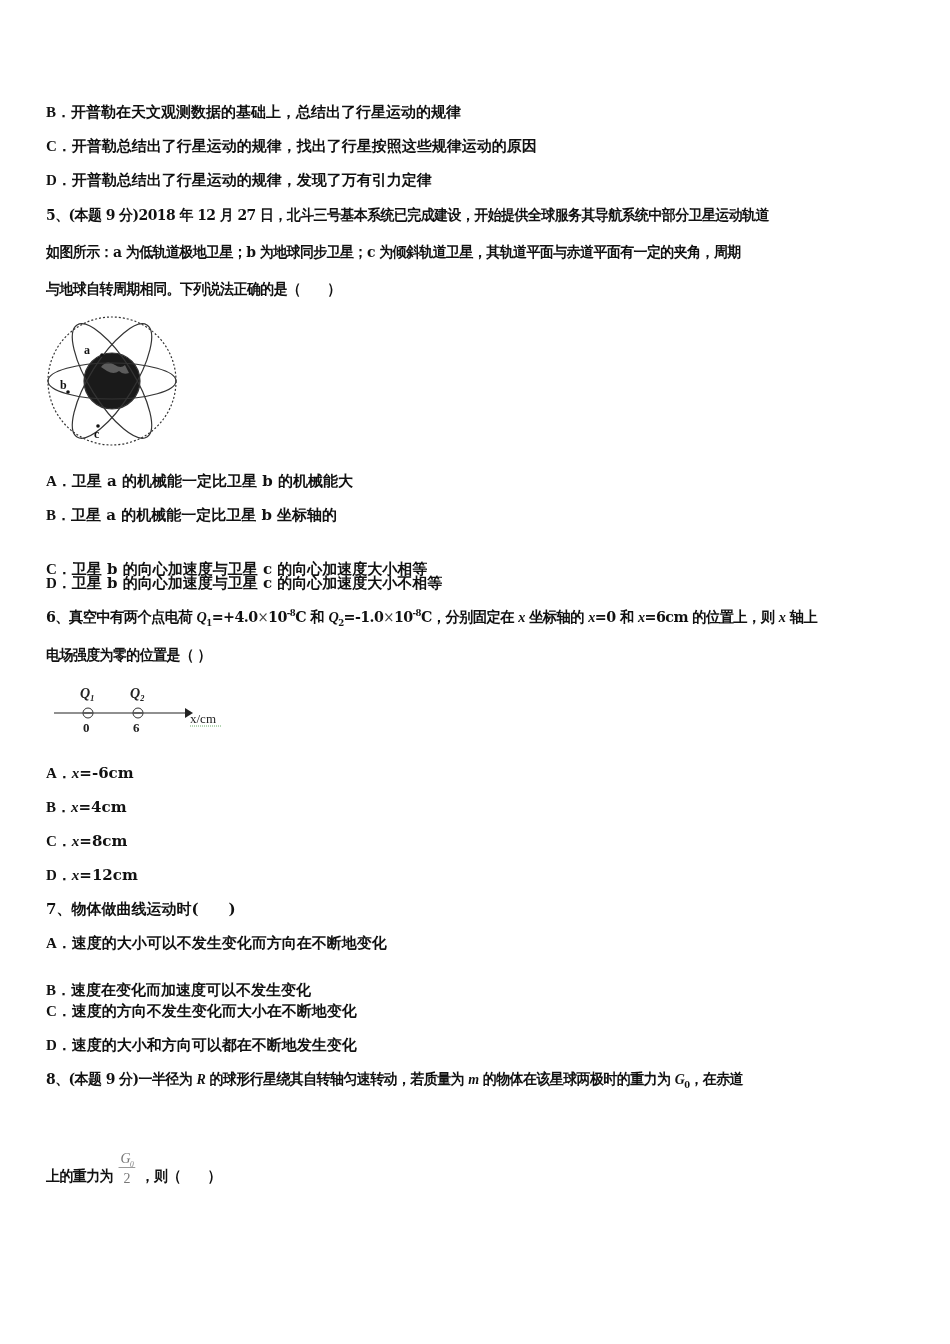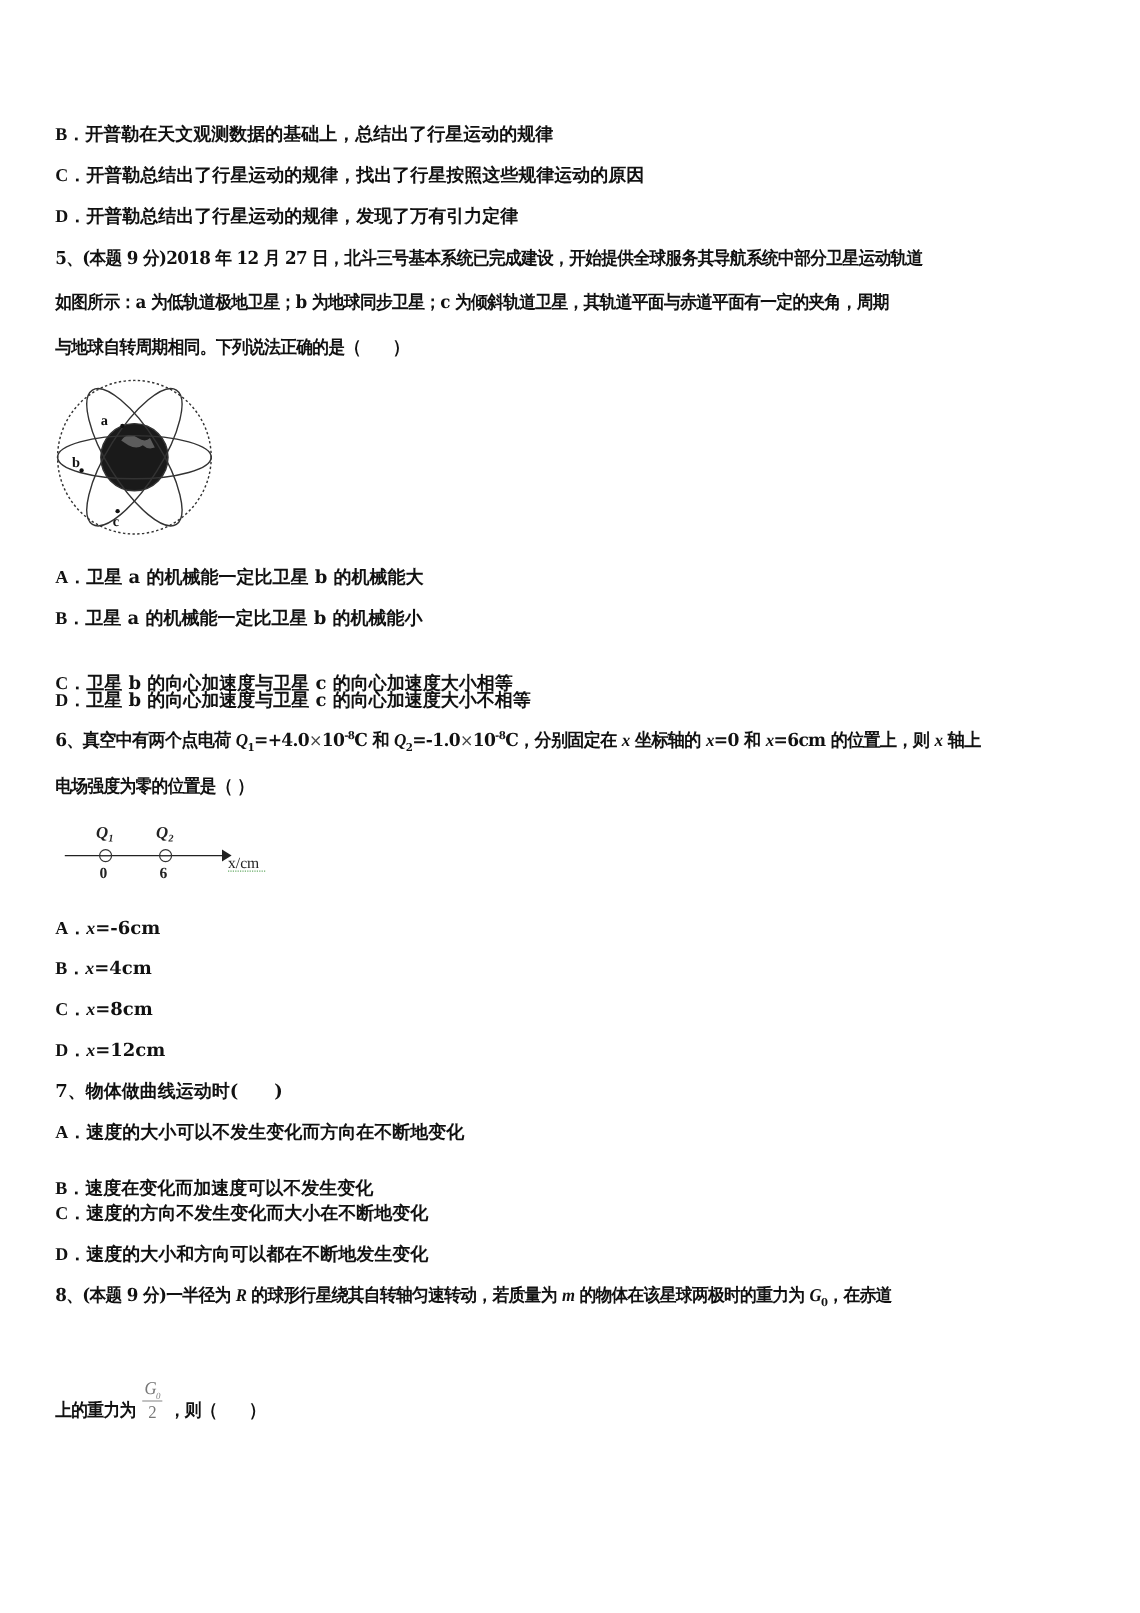--- a/index.html
+++ b/index.html
@@ -58,21 +58,21 @@
     <text x="38" y="42" font-family="Liberation Serif, serif" font-weight="bold" font-size="12" fill="#111">a</text>
     <text x="14" y="77" font-family="Liberation Serif, serif" font-weight="bold" font-size="12" fill="#111">b</text>
     <text x="48" y="126" font-family="Liberation Serif, serif" font-weight="bold" font-size="12" fill="#111">c</text>
   </svg>
 </div>
 
 <div class="line" style="top:471px;">
   <span class="opt-letter">A．</span><span>卫星 a 的机械能一定比卫星 b 的机械能大</span>
 </div>
 <div class="line" style="top:505px;">
-  <span class="opt-letter">B．</span><span>卫星 a 的机械能一定比卫星 b 的机械能小</span>
+  <span class="opt-letter">B．</span><span>卫星 a 的机械能一定比卫星 b 坐标轴的</span>
 </div>
 <div class="line" style="top:539px;margin-top:20px;">
   <span class="opt-letter">C．</span><span>卫星 b 的向心加速度与卫星 c 的向心加速度大小相等</span>
 </div>
 <div class="line" style="top:573px;">
   <span class="opt-letter">D．</span><span>卫星 b 的向心加速度与卫星 c 的向心加速度大小不相等</span>
 </div>
 
 <div class="line cond" style="top:607px; transform: scaleX(0.95);">
   <span>6、</span><span>真空中有两个点电荷 </span><span class="it">Q</span><sub>1</sub><span>=+4.0</span><span class="times">×</span><span>10</span><sup>-8</sup><span>C</span><span> 和 </span><span class="it">Q</span><sub>2</sub><span>=-1.0</span><span class="times">×</span><span>10</span><sup>-8</sup><span>C</span><span>，分别固定在 </span><span class="it">x</span><span> 坐标轴的 </span><span class="it">x</span><span>=0 和 </span><span class="it">x</span><span>=6cm 的位置上，则 </span><span class="it">x</span><span> 轴上</span>

